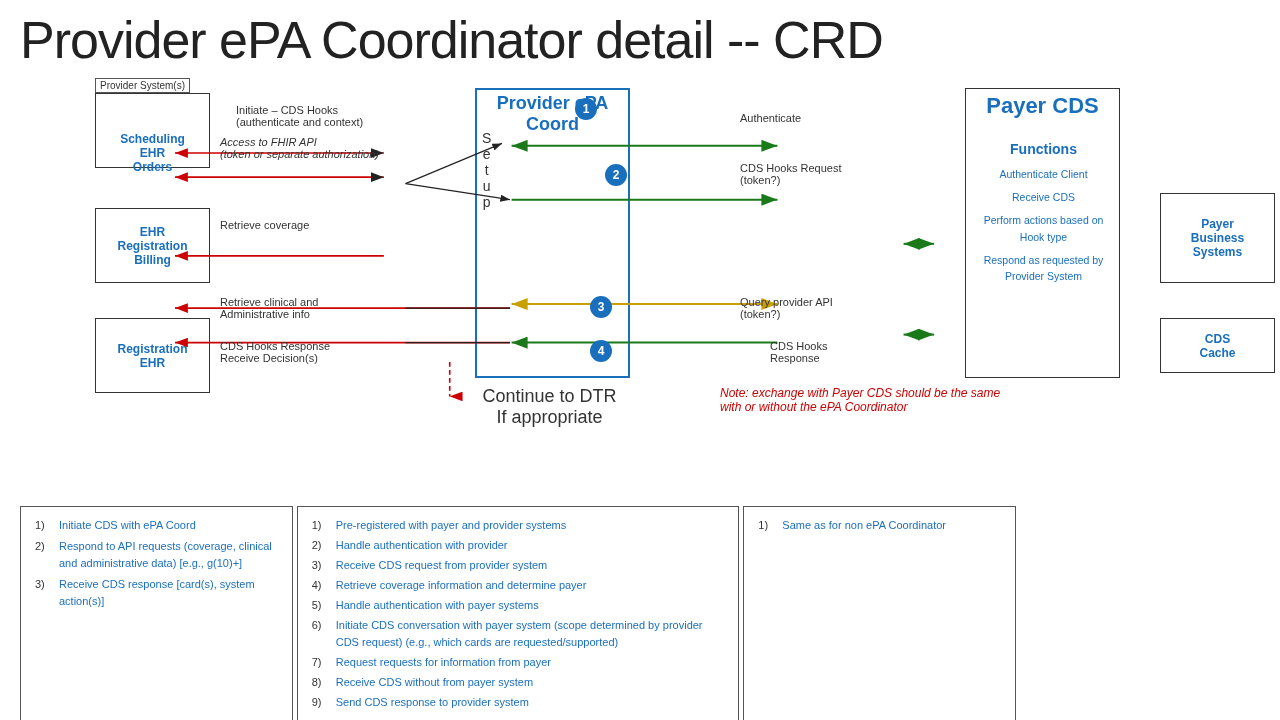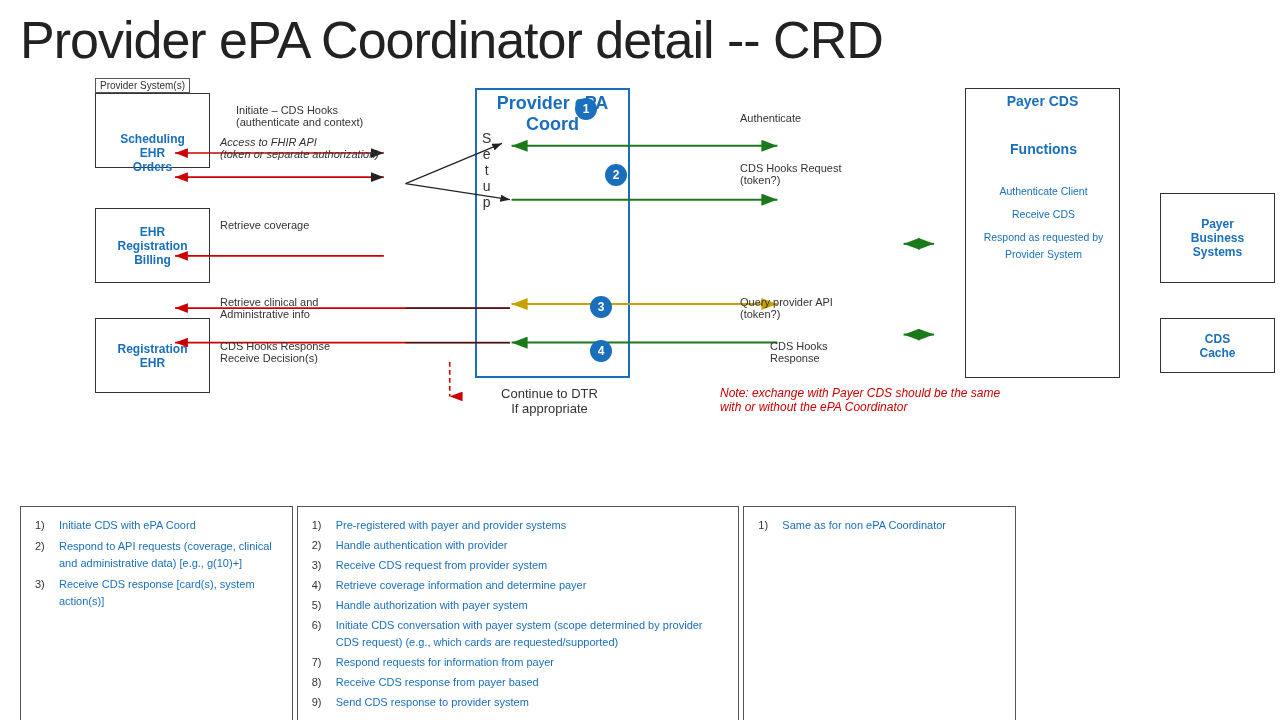--- a/index.html
+++ b/index.html
@@ -92,21 +92,21 @@
       left: 945px;
       top: 10px;
       width: 155px;
       height: 290px;
       border: 1px solid #333;
     }
     .payer-cds-title {
       position: absolute;
       top: 15px;
       left: 950px;
-      font-size: 14px;
+      font-size: 22px;
       font-weight: 700;
       color: #1a6fbd;
       text-align: center;
       width: 145px;
     }
     .payer-business-box {
       left: 1140px;
       top: 115px;
       width: 115px;
       height: 90px;
@@ -159,21 +159,21 @@
       font-weight: bold;
       display: flex;
       align-items: center;
       justify-content: center;
     }
     
     .continue-dtr {
       position: absolute;
       left: 457px;
       top: 308px;
-      font-size: 13px;
+      font-size: 18px;
       color: #333;
       font-weight: 500;
       text-align: center;
       width: 145px;
     }
     
     .note-text {
       position: absolute;
       left: 700px;
       top: 308px;
@@ -239,23 +239,24 @@
       <span>u</span>
       <span>p</span>
     </div>
 
     <div class="box payer-cds-box"></div>
     <div class="payer-cds-title">
       <span>Payer CDS</span>
     </div>
 
     <div class="payer-functions">
-      <div style="font-size:14px;font-weight:600;color:#1a6fbd;margin-bottom:23px;">Functions</div>
+      <div style="font-size:14px;font-weight:600;color:#1a6fbd;margin-bottom:6px;">Functions</div>
       <div class="payer-func-item">Authenticate Client</div>
       <div class="payer-func-item">Receive CDS</div>
+      <div class="payer-func-item">Perform actions based on Hook type</div>
       <div class="payer-func-item">Respond as requested by Provider System</div>
     </div>
 
     <div class="box payer-business-box box-blue-text">
       <span style="white-space:pre-line;">Payer
 Business
 Systems</span>
     </div>
 
     <div class="box cds-cache-box box-blue-text">
@@ -413,33 +414,33 @@
         <div style="display: flex; margin-bottom: 3px; gap: 6px;">
           <span style="min-width: 18px; color: rgb(51, 51, 51);">3)</span>
           <span style="color: rgb(26, 111, 189);">Receive CDS request from provider system</span>
         </div>
         <div style="display: flex; margin-bottom: 3px; gap: 6px;">
           <span style="min-width: 18px; color: rgb(51, 51, 51);">4)</span>
           <span style="color: rgb(26, 111, 189);">Retrieve coverage information  and determine payer</span>
         </div>
         <div style="display: flex; margin-bottom: 3px; gap: 6px;">
           <span style="min-width: 18px; color: rgb(51, 51, 51);">5)</span>
-          <span style="color: rgb(26, 111, 189);">Handle authorization with payer system</span>
+          <span style="color: rgb(26, 111, 189);">Handle authentication with payer systems</span>
         </div>
         <div style="display: flex; margin-bottom: 3px; gap: 6px;">
           <span style="min-width: 18px; color: rgb(51, 51, 51);">6)</span>
           <span style="color: rgb(26, 111, 189);">Initiate CDS conversation with payer system (scope determined  by provider CDS request) (e.g., which cards are requested/supported)</span>
         </div>
         <div style="display: flex; margin-bottom: 3px; gap: 6px;">
           <span style="min-width: 18px; color: rgb(51, 51, 51);">7)</span>
-          <span style="color: rgb(26, 111, 189);">Respond requests for information  from payer</span>
+          <span style="color: rgb(26, 111, 189);">Request requests for information  from payer</span>
         </div>
         <div style="display: flex; margin-bottom: 3px; gap: 6px;">
           <span style="min-width: 18px; color: rgb(51, 51, 51);">8)</span>
-          <span style="color: rgb(26, 111, 189);">Receive CDS response from payer based</span>
+          <span style="color: rgb(26, 111, 189);">Receive CDS without from payer system</span>
         </div>
         <div style="display: flex; margin-bottom: 3px; gap: 6px;">
           <span style="min-width: 18px; color: rgb(51, 51, 51);">9)</span>
           <span style="color: rgb(26, 111, 189);">Send CDS response to provider system</span>
         </div>
       </div>
 
     <div class="bottom-box">
     <div style="display: flex; margin-bottom: 4px; gap: 6px;">
           <span style="min-width: 18px; color: rgb(51, 51, 51);">1)</span>

